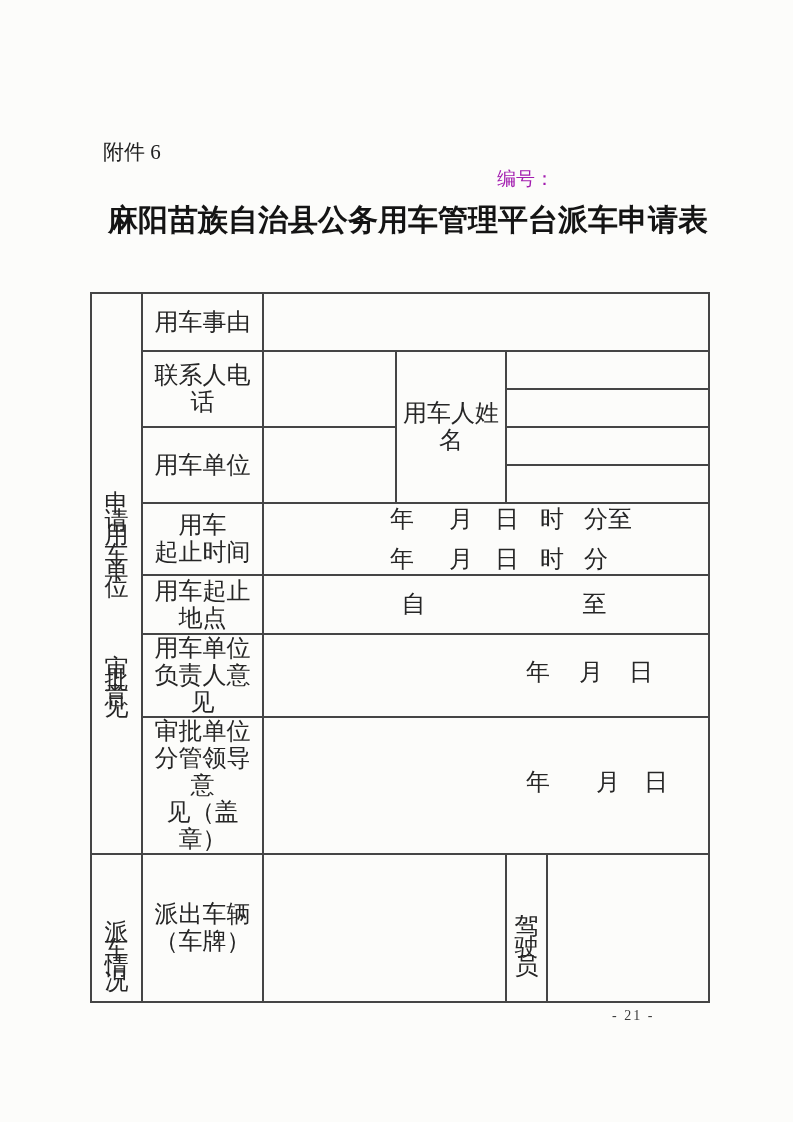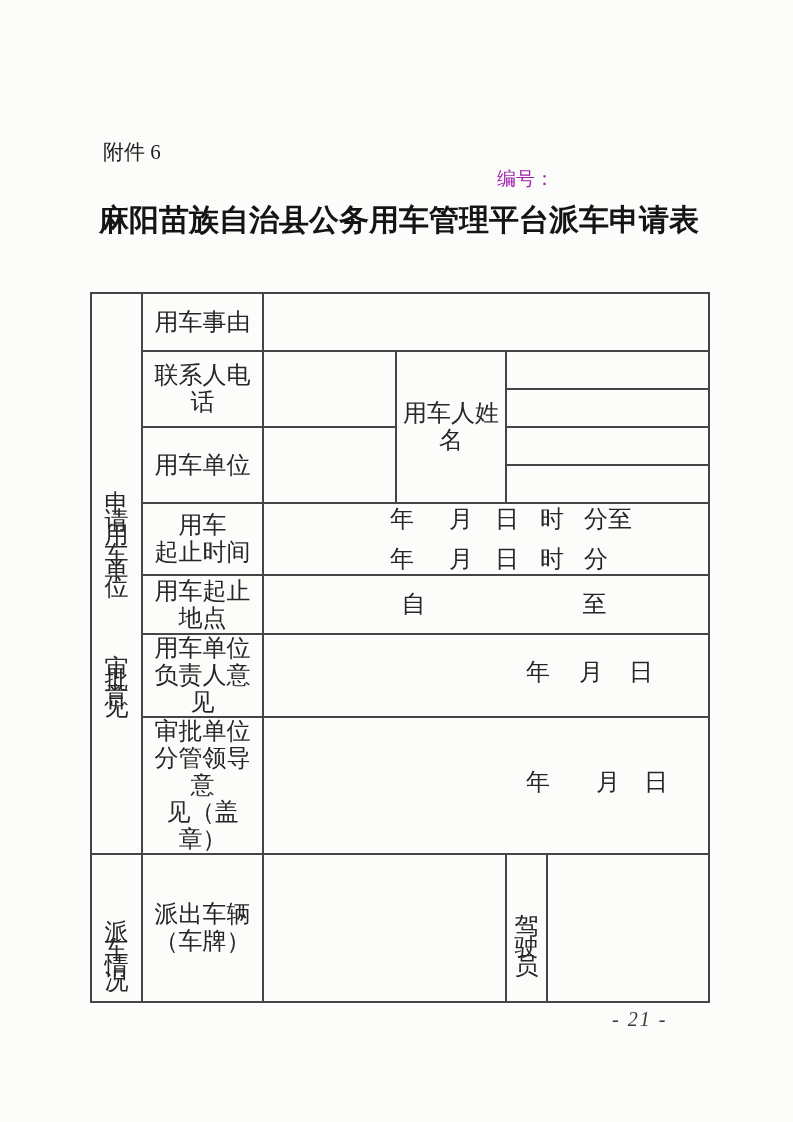--- a/index.html
+++ b/index.html
@@ -4,21 +4,21 @@
 <style>
   * { margin:0; padding:0; box-sizing:border-box; }
   body { background:#e8e8e8; font-family:"Liberation Serif","DejaVu Serif",serif; }
   .page {
     position:relative; width:793px; height:1122px; margin:0 auto;
     background:#fcfcfa; color:#2b2b2b; overflow:hidden;
   }
   .attachment { position:absolute; left:103px; top:138px; font-size:21px; color:#222; }
   .number { position:absolute; left:497px; top:166px; font-size:19px; color:#a21caf; }
   .title {
-    position:absolute; left:90px; top:200px; width:618px; text-align:center;
+    position:absolute; left:90px; top:200px; width:618px; text-align:right;
     font-size:30px; font-weight:700; color:#141414; letter-spacing:0; white-space:nowrap;
   }
   .meta-line { position:absolute; left:0; top:266px; width:793px; height:26px; font-size:19px; color:#262626; }
   .meta-line span { position:absolute; white-space:nowrap; }
   .m-unit { left:99px; }
   .m-seal { left:161px; }
   .m-datelabel { left:450px; }
   .m-y { left:592px; }
   .m-m { left:642px; }
   .m-d { left:683px; }
@@ -58,21 +58,21 @@
   .place-inner { padding-left:36px; white-space:nowrap; }
   .place-inner .to { margin-left:151px; }
 
   td.sign-cell { vertical-align:bottom; text-align:left; }
   .sign-line { display:flex; padding-left:262px; padding-bottom:7px; line-height:1.1; white-space:nowrap; }
   .sign-line.v1 span:nth-child(1){ margin-right:29px; }
   .sign-line.v1 span:nth-child(2){ margin-right:26px; }
   .sign-line.v2 span:nth-child(1){ margin-right:46px; }
   .sign-line.v2 span:nth-child(2){ margin-right:24px; }
 
-  .pageno { position:absolute; left:612px; top:1008px; font-size:20px; letter-spacing:2px; color:#3a3a3a;font-style:italic; }
+  .pageno { position:absolute; left:612px; top:1008px; font-size:14px; letter-spacing:2px; color:#3a3a3a; }
 </style>
 </head>
 <body>
 
 <div class="page">
 
   <div class="attachment">附件 6</div>
   <div class="number">编号：</div>
   <div class="title">麻阳苗族自治县公务用车管理平台派车申请表</div>
 

